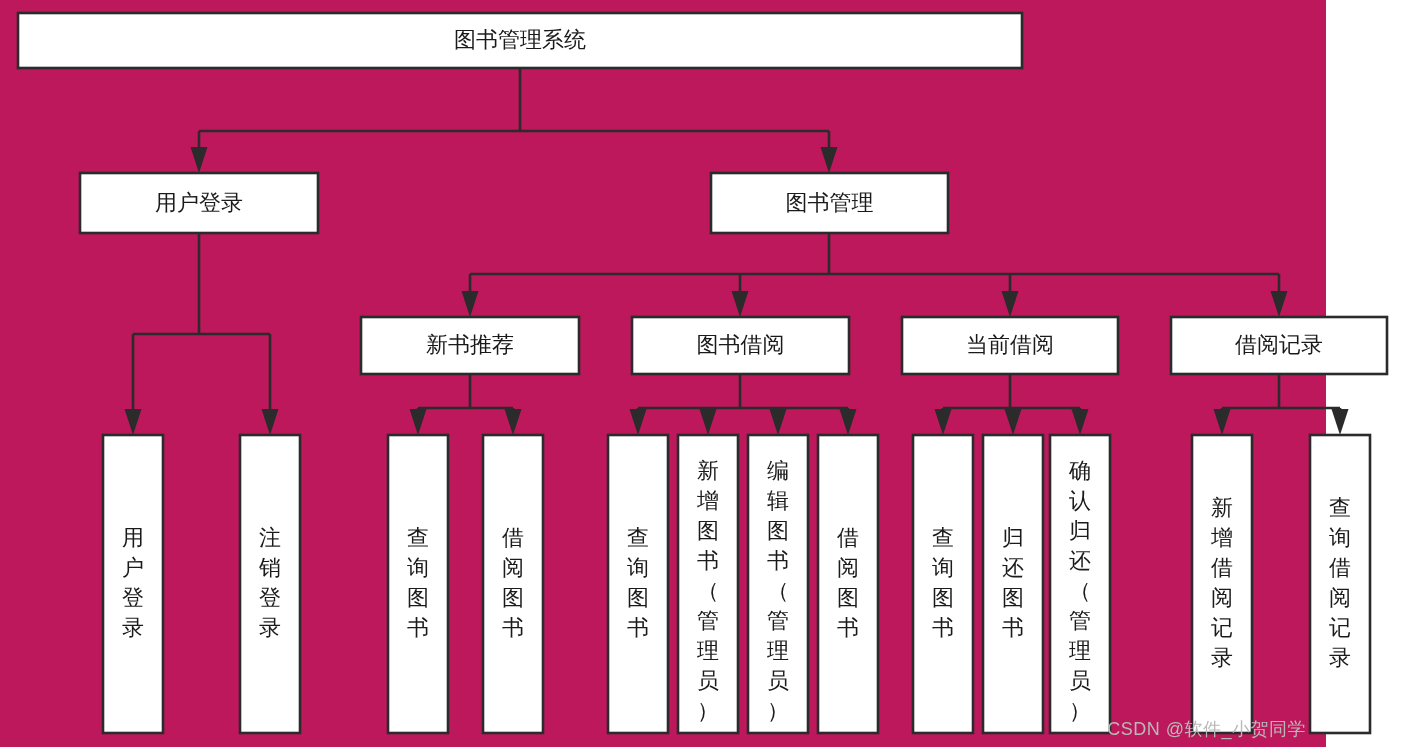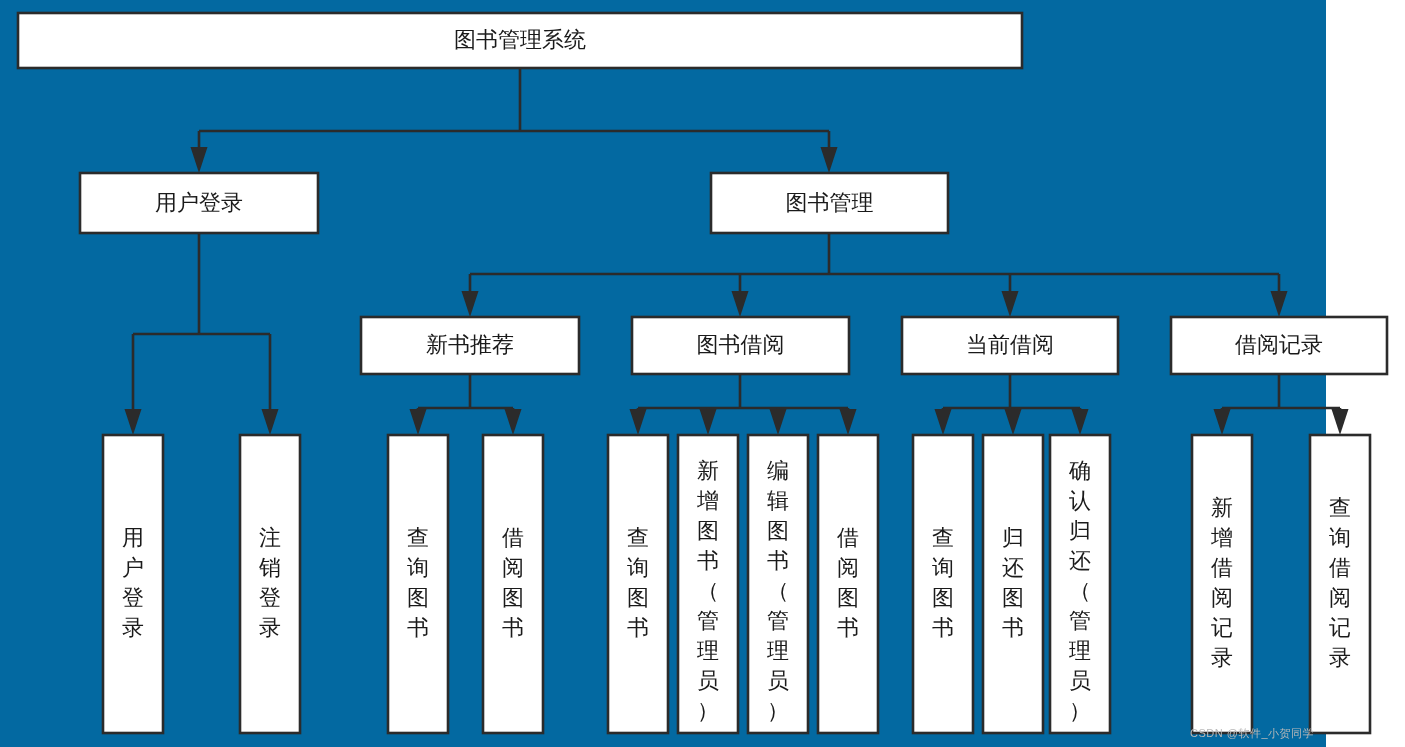--- a/index.html
+++ b/index.html
@@ -10,21 +10,21 @@
   body {
     width: 1405px;
     height: 747px;
     font-family: "Liberation Sans", "DejaVu Sans", sans-serif;
     overflow: hidden;
   }
   #diagram-root {
     position: relative;
     width: 1326px;
     height: 747px;
-    background: #0369a1;
+    background: #be185d;
   }
   svg#flowchart {
     position: absolute;
     top: 0;
     left: 0;
     width: 1405px;
     height: 747px;
     display: block;
   }
   .node-box {
@@ -51,24 +51,24 @@
     font-size: 22px;
   }
   text.node-label.v {
     font-size: 22px;
   }
   .vtext-char {
     font-size: 22px;
   }
   #watermark {
     position: absolute;
-    right: 12px;
+    right: 20px;
     bottom: 6px;
     font-family: "Liberation Sans", "DejaVu Sans", sans-serif;
-    font-size: 11px;
+    font-size: 18px;
     color: #b9b9b9;
     letter-spacing: 0.5px;
     white-space: nowrap;
     pointer-events: none;
   }
 </style>
 </head>
 <body>
 
 <div id="diagram-root">

